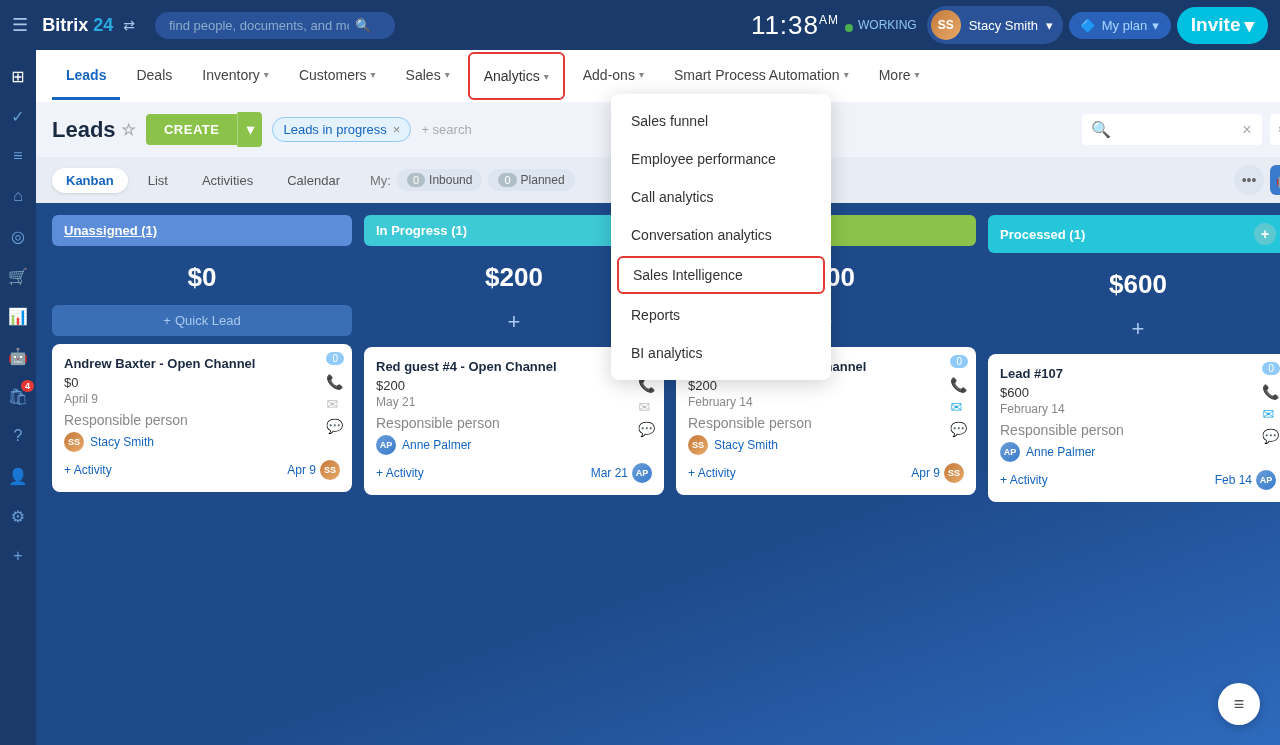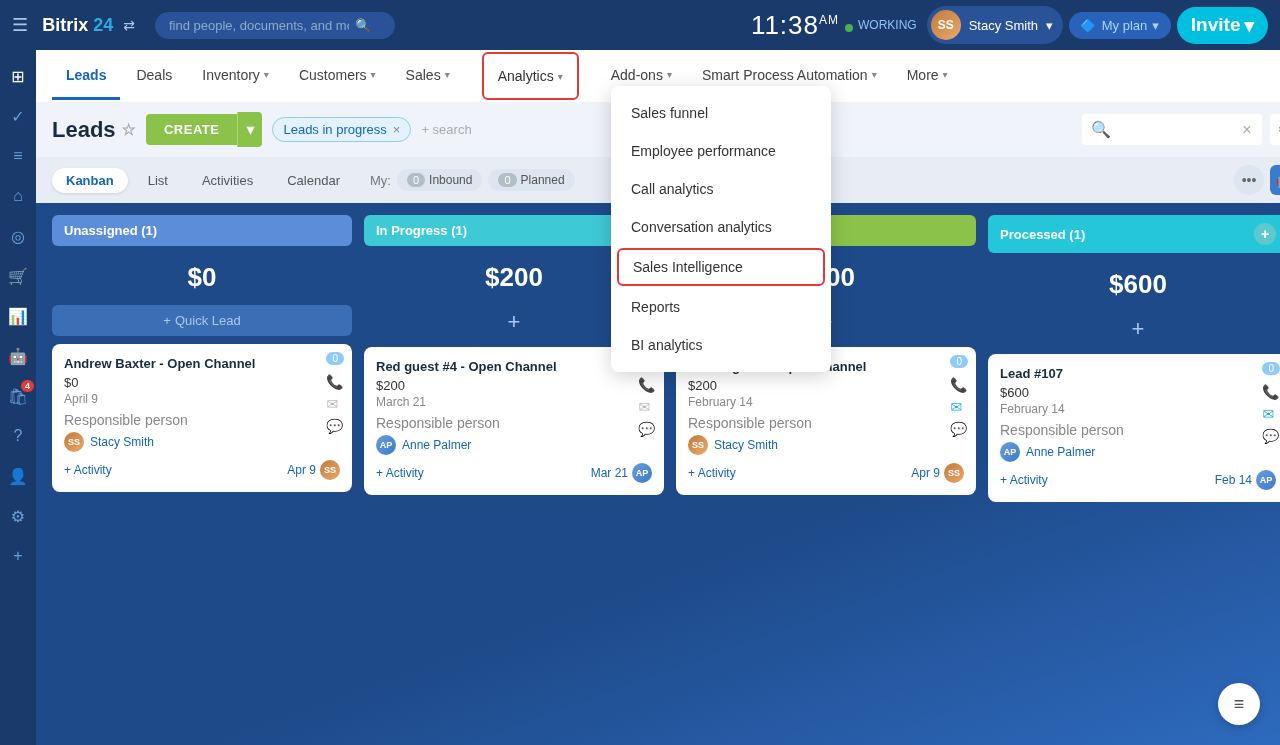--- a/index.html
+++ b/index.html
@@ -137,29 +137,29 @@
       display: flex;
       align-items: center;
       gap: 4px;
     }
     .nav-tab.active { color: #1565c0; border-bottom: 3px solid #1565c0; font-weight: 600; }
     .nav-tab.highlighted {
       background: #fff;
       border: 2px solid #e53935;
       border-radius: 6px;
       color: #333;
-      margin: 0 16px;
+      margin: 0 2px;
       border-bottom: 2px solid #e53935;
     }
     .nav-tab .chevron { font-size: 10px; color: #888; }
 
     
     .analytics-dropdown {
       position: absolute;
-      top: 36px;
+      top: 44px;
       left: 575px;
       background: #fff;
       border-radius: 8px;
       box-shadow: 0 4px 20px rgba(0,0,0,0.18);
       width: 220px;
       z-index: 1000;
       padding: 8px 0;
     }
     .dropdown-item {
       padding: 11px 20px;
@@ -299,21 +299,21 @@
     .col-header {
       border-radius: 6px;
       padding: 8px 12px;
       font-size: 13px;
       font-weight: 600;
       color: #fff;
       display: flex;
       align-items: center;
       justify-content: space-between;
     }
-    .col-header.unassigned { background: #5b8dd9; }
+    .col-header.unassigned { background: #5b8dd9; text-decoration: underline; }
     .col-header.inprogress { background: #3ec9d6; }
     .col-header.processing { background: #8bc34a; }
     .col-header.processed { background: #26c6da; }
     .col-amount {
       font-size: 26px;
       font-weight: 700;
       color: #fff;
       text-align: center;
       padding: 8px 0 4px;
     }
@@ -588,21 +588,21 @@
         <div class="add-btn">+</div>
         <div class="card">
           <div class="card-title">Red guest #4 - Open Channel</div>
           <span class="card-badge">0</span>
           <div class="card-icons">
             <span class="card-icon">📞</span>
             <span class="card-icon">✉</span>
             <span class="card-icon">💬</span>
           </div>
           <div class="card-amount">$200</div>
-          <div class="card-date">March 21</div>
+          <div class="card-date">May 21</div>
           <div class="card-resp">Responsible person</div>
           <div class="card-person">
             <div class="person-avatar" style="background:linear-gradient(135deg,#6a9fd8,#3a7bcd);">AP</div>
             <span>Anne Palmer</span>
           </div>
           <div class="card-activity">
             <span>+ Activity</span>
             <span style="display:flex;align-items:center;gap:4px;">
               <span>Mar 21</span>
               <div class="person-avatar" style="background:linear-gradient(135deg,#6a9fd8,#3a7bcd);">AP</div>

